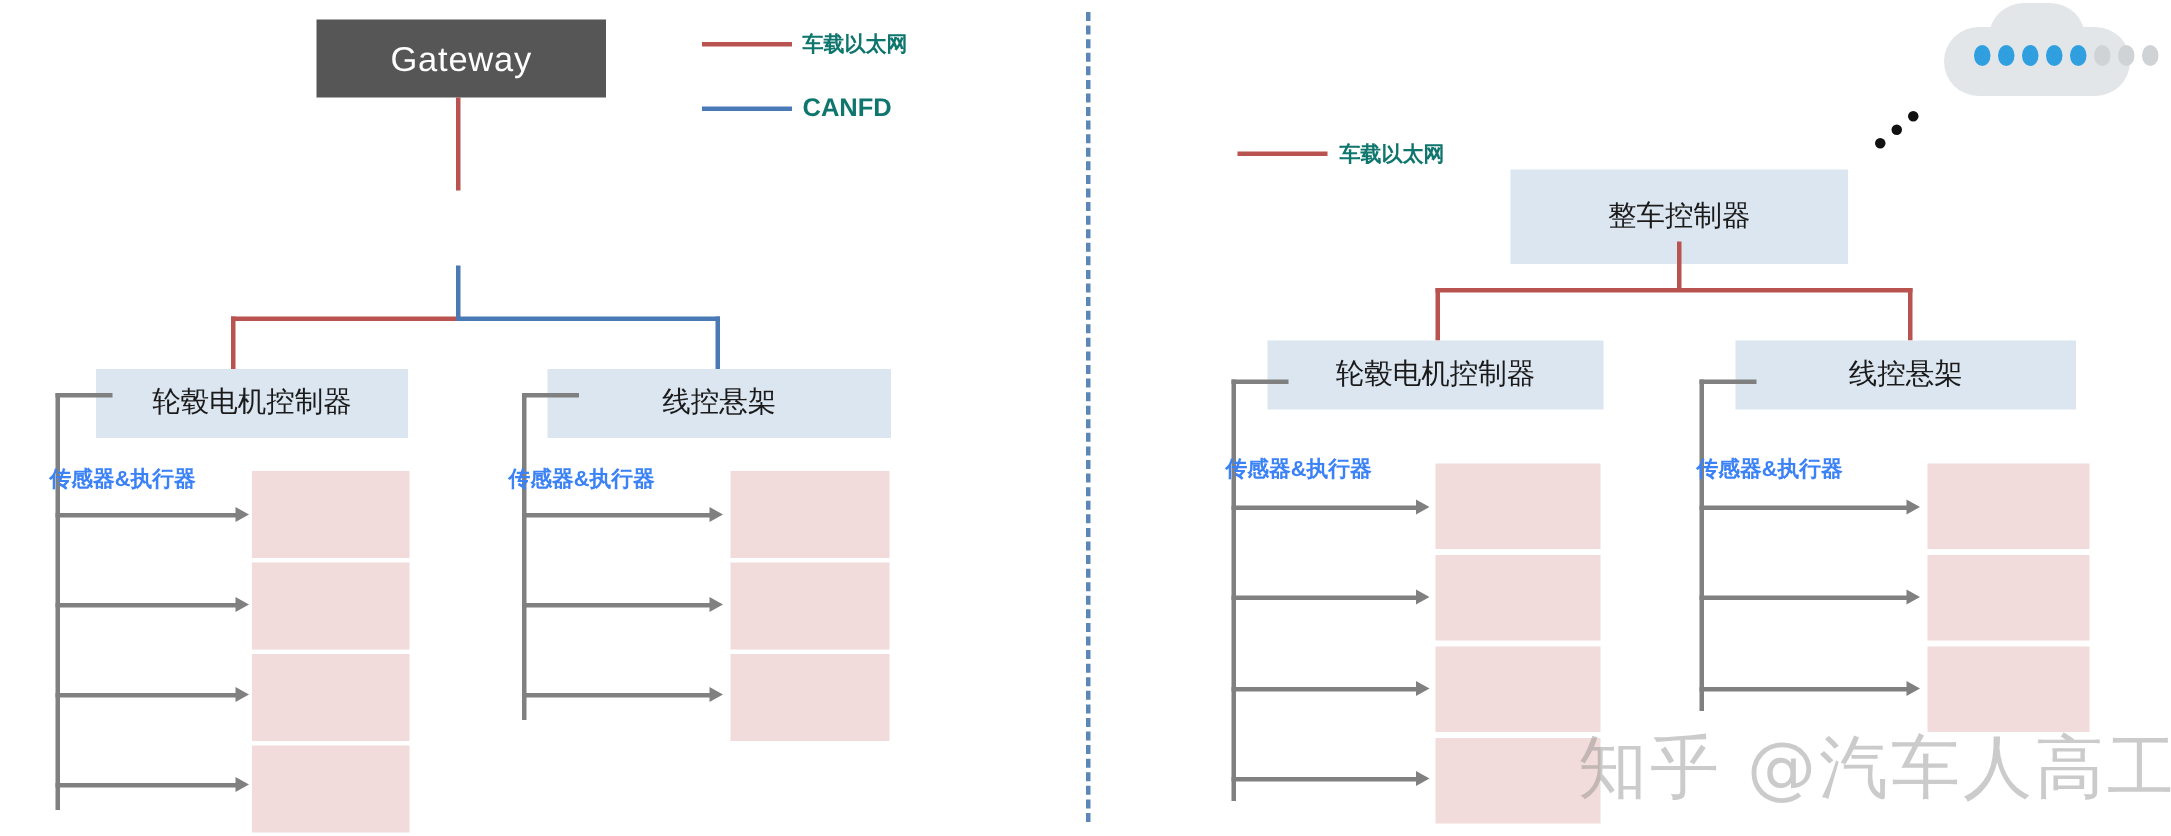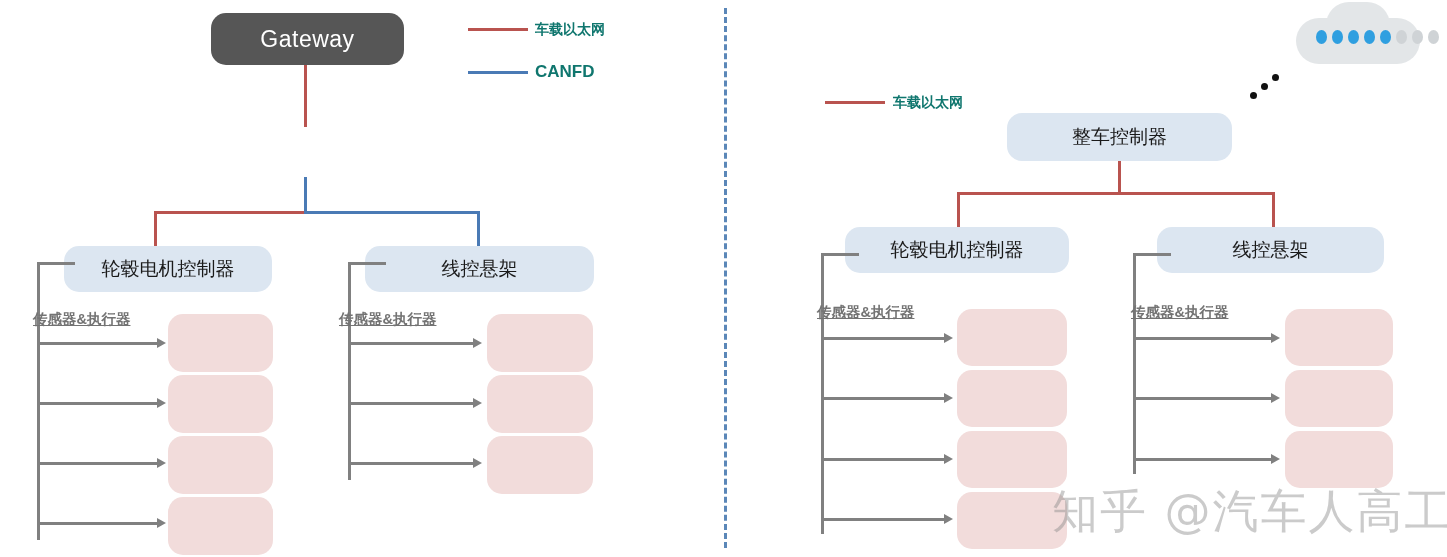--- a/index.html
+++ b/index.html
@@ -20,21 +20,20 @@
   .abs { position: absolute; }
 
   
   .node {
     position: absolute;
     display: flex;
     align-items: center;
     justify-content: center;
     box-sizing: border-box;
     line-height: 1.15;
-    border-radius: 15px;
   }
   .node-gateway {
     background: #565656;
     color: #ffffff;
     font-size: 23px;
     letter-spacing: 0.5px;
   }
   .node-blue {
     background: #dce6f1;
     color: #1a1a1a;
@@ -70,23 +69,22 @@
     white-space: nowrap;
   }
   .legend-line {
     position: absolute;
     height: 3px;
   }
   .sensor-label {
     position: absolute;
     font-size: 14.5px;
     font-weight: bold;
-    color: #737373;
+    color: #3b82f6;
     white-space: nowrap;
-    text-decoration: underline;
   }
 
   
   .divider {
     position: absolute;
     width: 0;
     border-left: 3px dashed #5b87b8;
   }
 
   
@@ -202,21 +200,21 @@
     <div class="cloud-dot" style="left:116px; top:28px; width:11px; height:14px; background:#cfd3d6;"></div>
     <div class="cloud-dot" style="left:132px; top:28px; width:11px; height:14px; background:#cfd3d6;"></div>
   </div>
 
   <div class="abs" style="left:1250px; top:72px; width:40px; height:30px;">
     <div class="ell-dot" style="left:0px; top:20px; width:7px; height:7px;"></div>
     <div class="ell-dot" style="left:11px; top:11px; width:7px; height:7px;"></div>
     <div class="ell-dot" style="left:22px; top:2px; width:7px; height:7px;"></div>
   </div>
 
-  <div class="node node-blue" style="left:1007px; top:113px; width:225px; height:48px;">
+  <div class="node node-blue" style="left:1007px; top:113px; width:225px; height:63px;">
     <span>整车控制器</span>
   </div>
 
   <div class="ln ln-red" style="left:1118px; top:161px; width:3px; height:33px;"></div>
 
   <div class="ln ln-red" style="left:957px; top:192px; width:318px; height:3px;"></div>
 
   <div class="ln ln-red" style="left:957px; top:192px; width:3px; height:35px;"></div>
   <div class="ln ln-red" style="left:1272px; top:192px; width:3px; height:35px;"></div>
 

